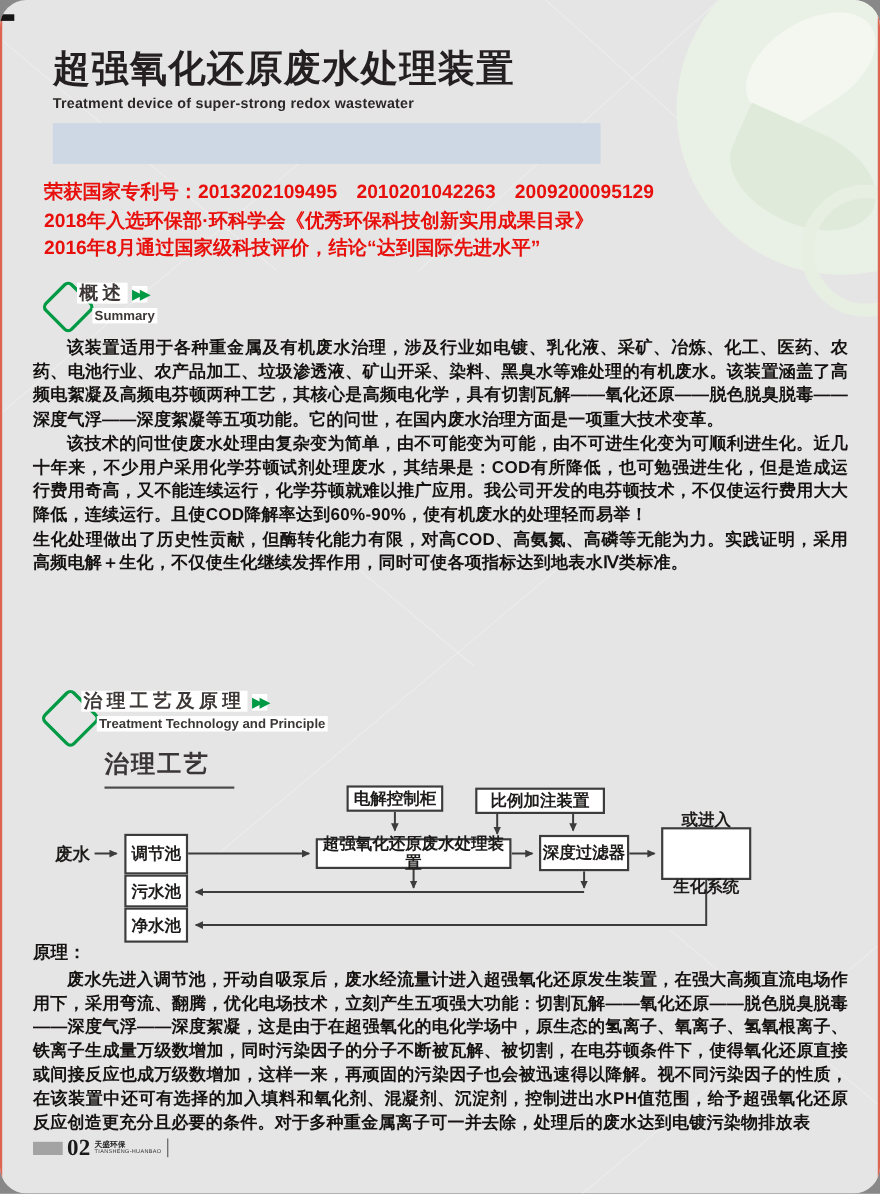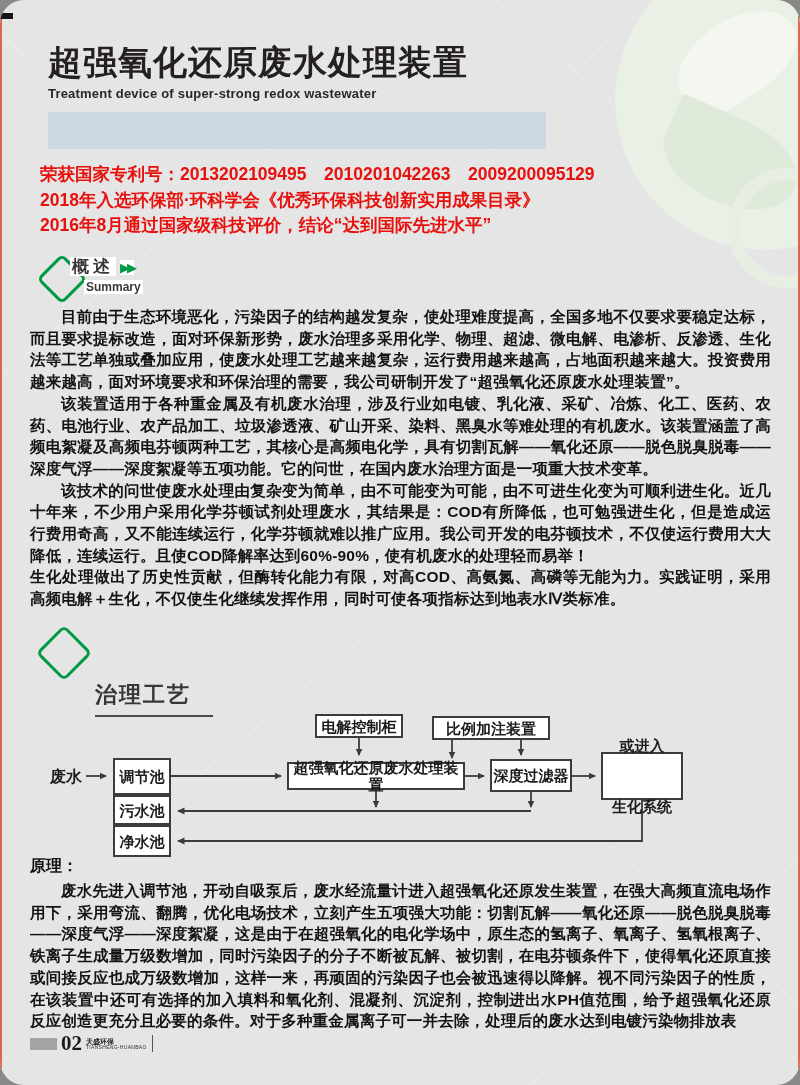--- a/index.html
+++ b/index.html
@@ -100,28 +100,31 @@
 
   <div class="sec-head" style="top:255px;">
     <div class="sec-diamond" style="left:0;top:6px;width:30px;height:30px;"></div>
     <div class="sec-text">
       <span class="sec-title">概述</span><span class="sec-arrows">▶▶</span>
       <span class="sec-en">Summary</span>
     </div>
   </div>
 
   <div class="body-text">
-    <p class="indent">目前由于生态环境恶化，污染因子的结构越发复杂，使处理难度提高，全国多地不仅要求要稳定达标，而且要求提标改造，面对环保新形势，废水治理多采用化学、物理、超滤、微电解、电渗析、反渗透、生化法等工艺单独或叠加应用，使废水处理工艺越来越复杂，运行费用越来越高，占地面积越来越大。投资费用越来越高，面对环境要求和环保治理的需要，我公司研制开发了“超强氧化还原废水处理装置”。</p>
     <p class="indent">该装置适用于各种重金属及有机废水治理，涉及行业如电镀、乳化液、采矿、冶炼、化工、医药、农药、电池行业、农产品加工、垃圾渗透液、矿山开采、染料、黑臭水等难处理的有机废水。该装置涵盖了高频电絮凝及高频电芬顿两种工艺，其核心是高频电化学，具有切割瓦解——氧化还原——脱色脱臭脱毒——深度气浮——深度絮凝等五项功能。它的问世，在国内废水治理方面是一项重大技术变革。</p>
     <p class="indent">该技术的问世使废水处理由复杂变为简单，由不可能变为可能，由不可进生化变为可顺利进生化。近几十年来，不少用户采用化学芬顿试剂处理废水，其结果是：COD有所降低，也可勉强进生化，但是造成运行费用奇高，又不能连续运行，化学芬顿就难以推广应用。我公司开发的电芬顿技术，不仅使运行费用大大降低，连续运行。且使COD降解率达到60%-90%，使有机废水的处理轻而易举！</p>
     <p>生化处理做出了历史性贡献，但酶转化能力有限，对高COD、高氨氮、高磷等无能为力。实践证明，采用高频电解＋生化，不仅使生化继续发挥作用，同时可使各项指标达到地表水Ⅳ类标准。</p>
   </div>
 
   <div class="sec-head" style="top:626px;">
     <div class="sec-diamond" style="left:0;top:7px;width:34px;height:34px;"></div>
+    <div class="sec-text" style="margin-left:30px;">
+      <span class="sec-title">治理工艺及原理</span><span class="sec-arrows">▶▶</span>
+      <span class="sec-en">Treatment Technology and Principle</span>
+    </div>
   </div>
 
   <div class="sub-heading">治理工艺</div>
 
   <div class="flow">
     <svg width="800" height="155" viewBox="0 0 800 155">
       <defs>
         <marker id="arw" markerWidth="9" markerHeight="8" refX="6.5" refY="3.5" orient="auto" markerUnits="userSpaceOnUse">
           <path d="M0,0 L7.5,3.5 L0,7 z" fill="#3c3c3c"></path>
         </marker>

